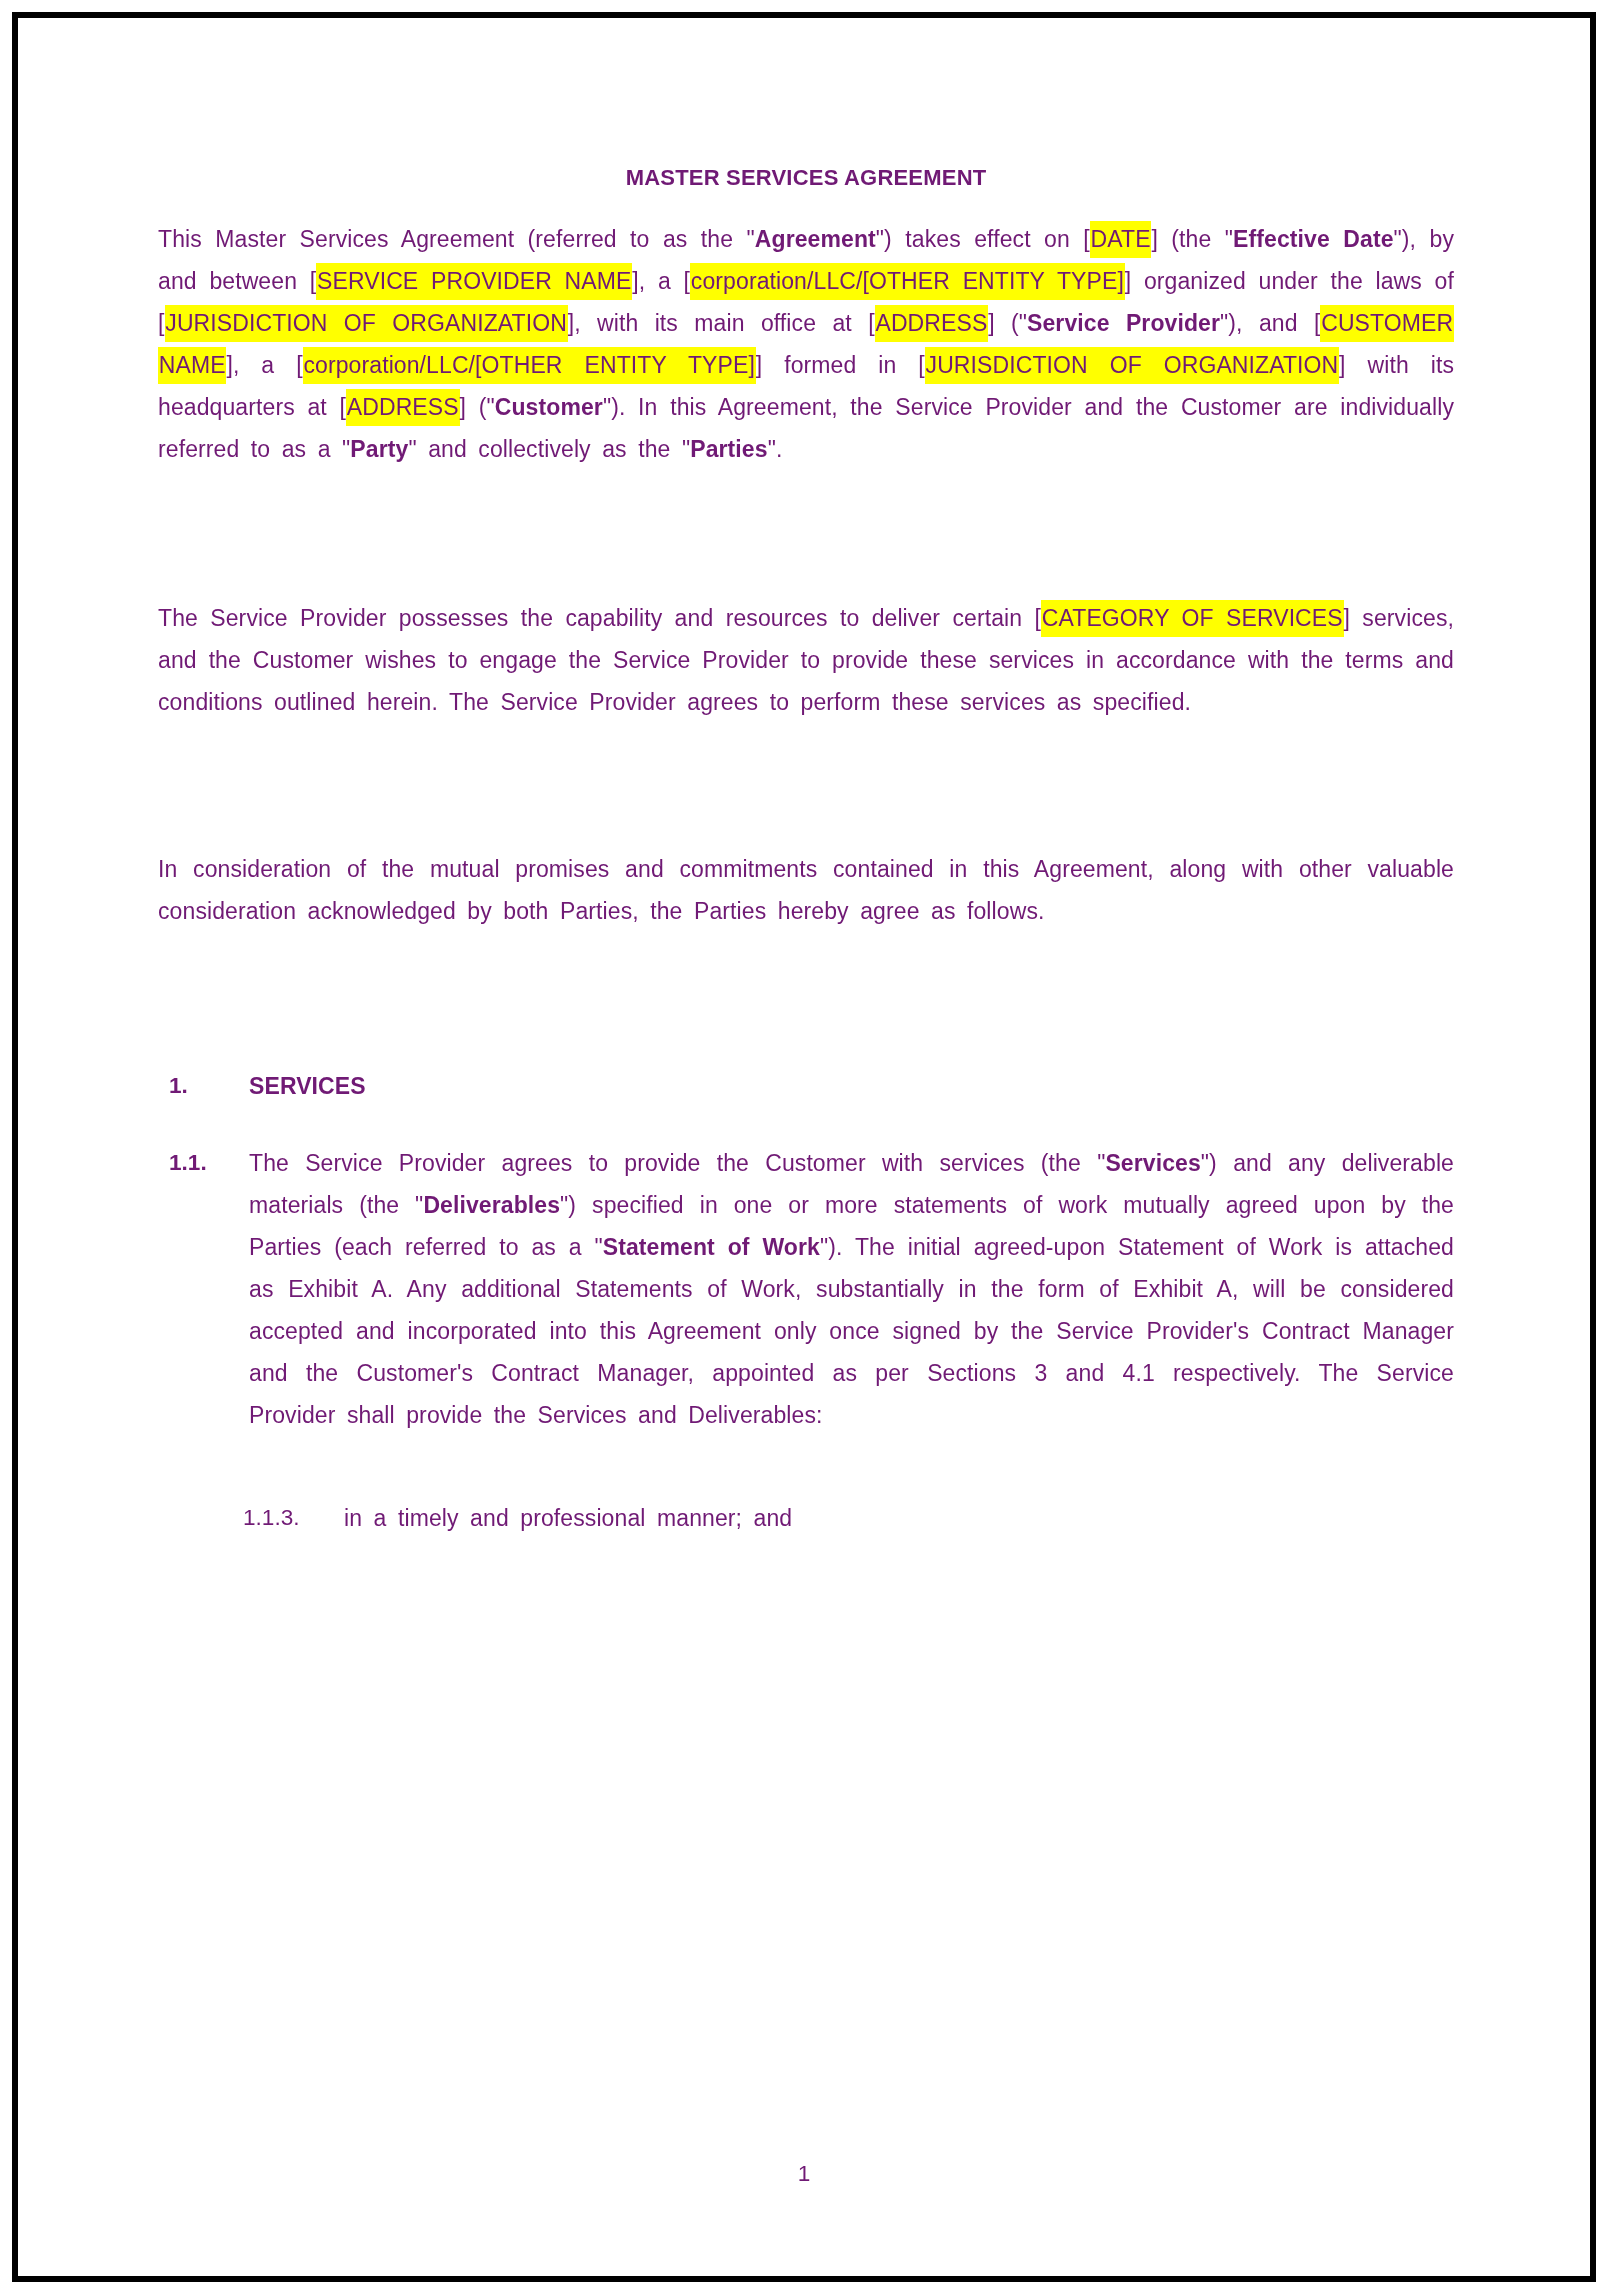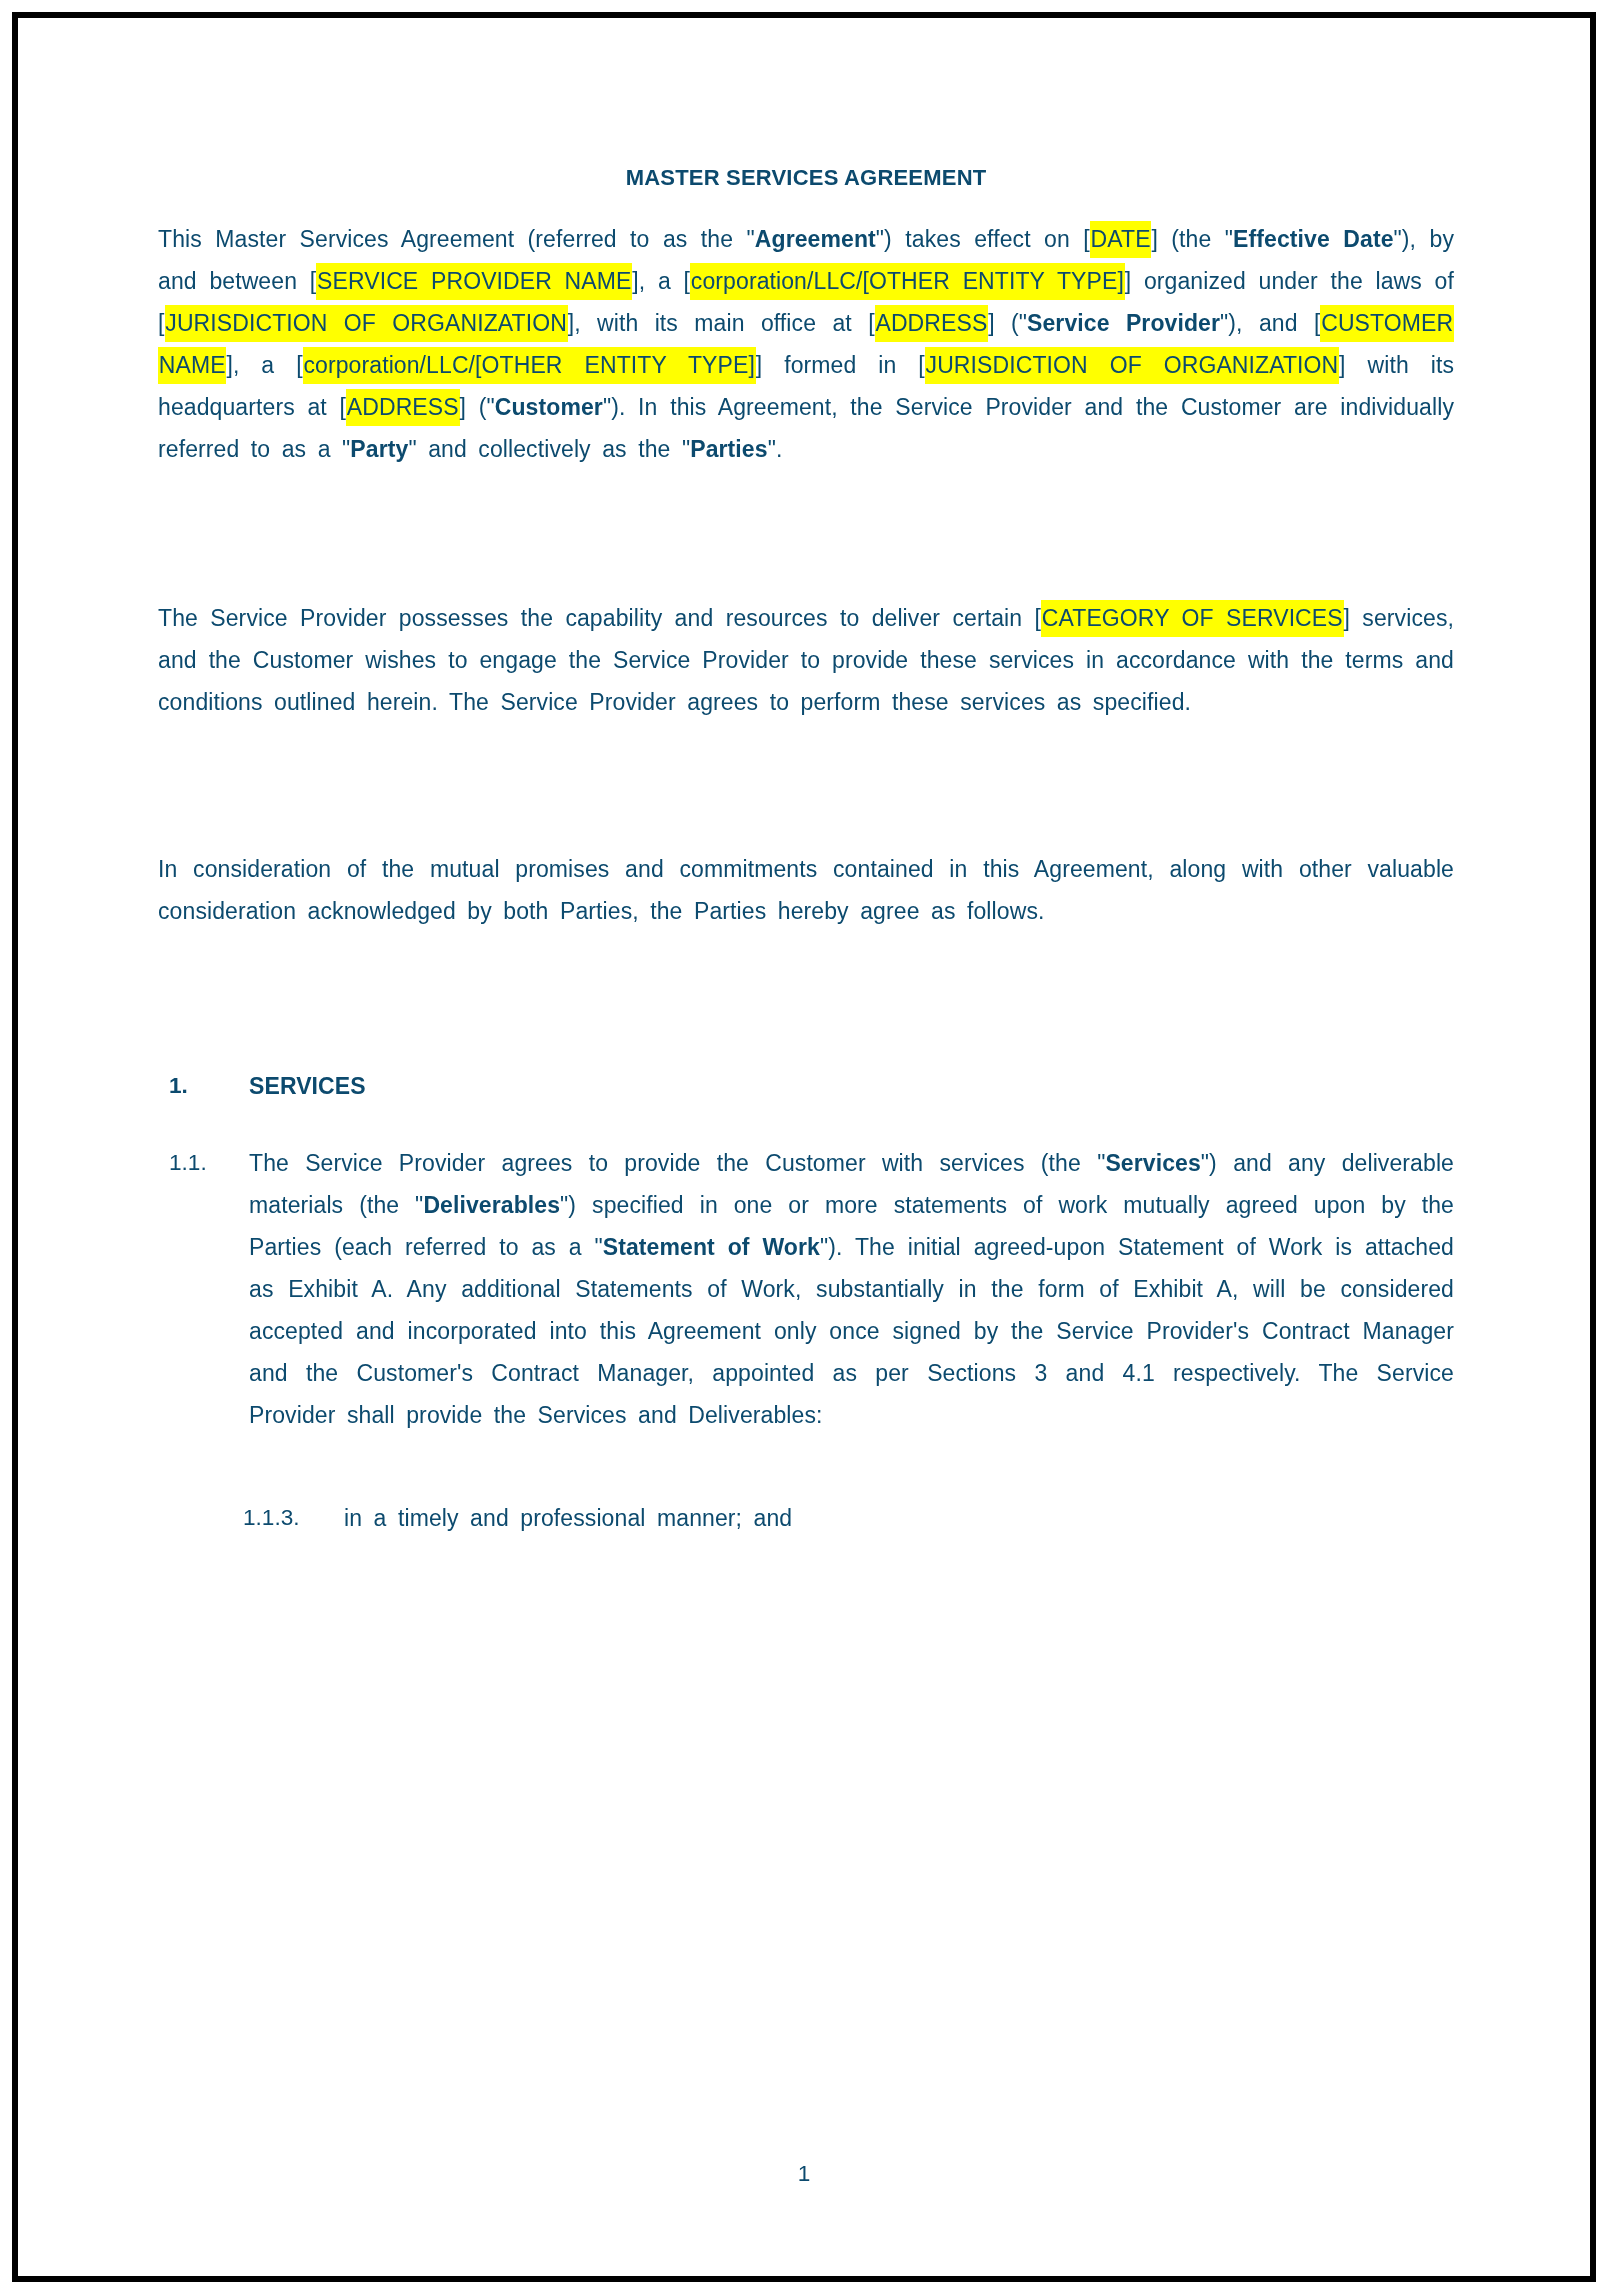--- a/index.html
+++ b/index.html
@@ -1,35 +1,35 @@
 <!DOCTYPE html>
 <html style="--hl: #FFFF00;font-size:13.4px"><head>
 <meta charset="utf-8">
 <style>
   html,body{margin:0;padding:0;background:#fff;}
   .page{
     position:relative;width:1608px;height:2295px;background:#ffffff;
-    font-family:"Liberation Sans","DejaVu Sans",sans-serif;color:#0c4a6e;overflow:hidden;
+    font-family:"Liberation Sans","DejaVu Sans",sans-serif;color:#701a75;overflow:hidden;
   }
   .page-border{
     position:absolute;top:11.7px;left:11.7px;right:11.7px;bottom:12.6px;
     border:6.7px solid #000;pointer-events:none;
   }
   .content{position:absolute;top:157px;left:158px;right:154px;}
   .doc-title{
     text-align:center;font-weight:bold;font-size:22px;line-height:42px;
     letter-spacing:0.2px;
   }
   .para,.txt{
     font-size:23px;line-height:42px;text-align:justify;word-spacing:5px;
     letter-spacing:0.1px;
   }
   .item{display:flex;align-items:flex-start;}
   .lvl1,.lvl2{padding-left:11px;}
-  .lvl1 .num,.lvl2 .num{flex:none;width:80px;font-size:22.6px;line-height:42px;}
+  .lvl1 .num,.lvl2 .num{flex:none;width:80px;font-size:22.6px;line-height:42px;font-weight:bold;}
   .lvl3{padding-left:85px;}
   .lvl3 .num{flex:none;width:101px;font-size:22.6px;line-height:42px;}
   .txt{flex:1;}
   .heading .num,.heading .txt{font-weight:bold;text-align:left;}
   .b{font-weight:bold;}
   .hl{
     background:var(--hl,#FFFF00);
     padding:5px 0.8px 5.9px;
     box-decoration-break:clone;-webkit-box-decoration-break:clone;
   }

